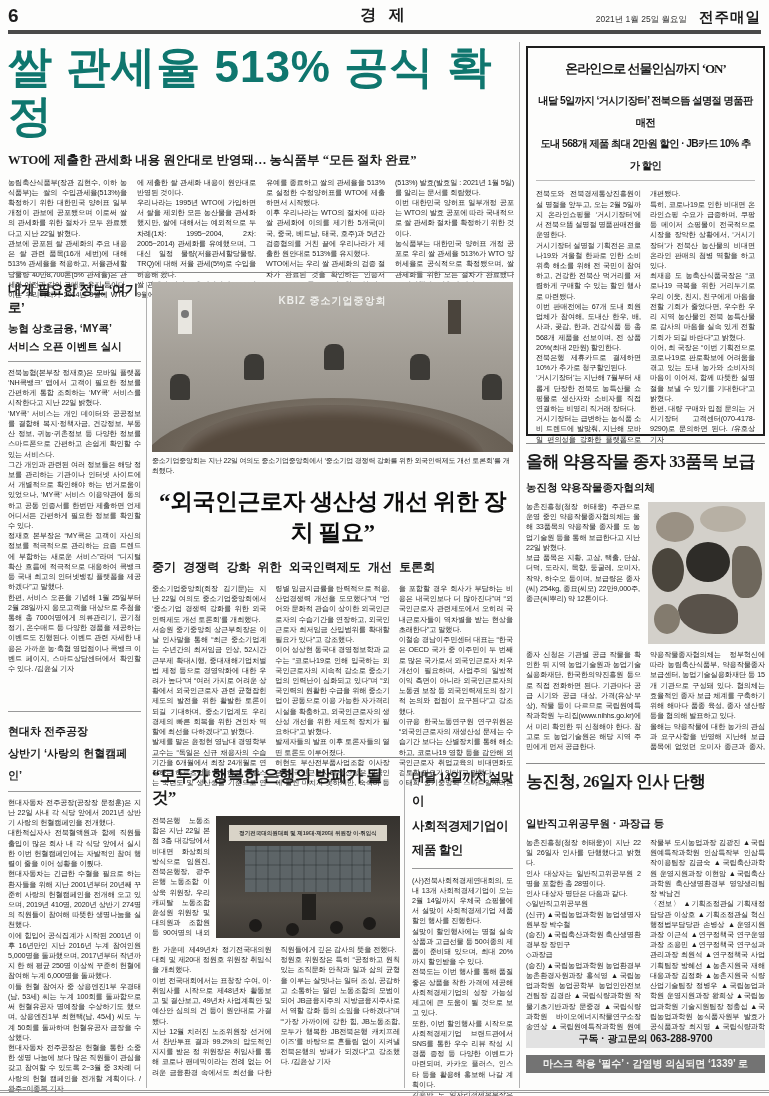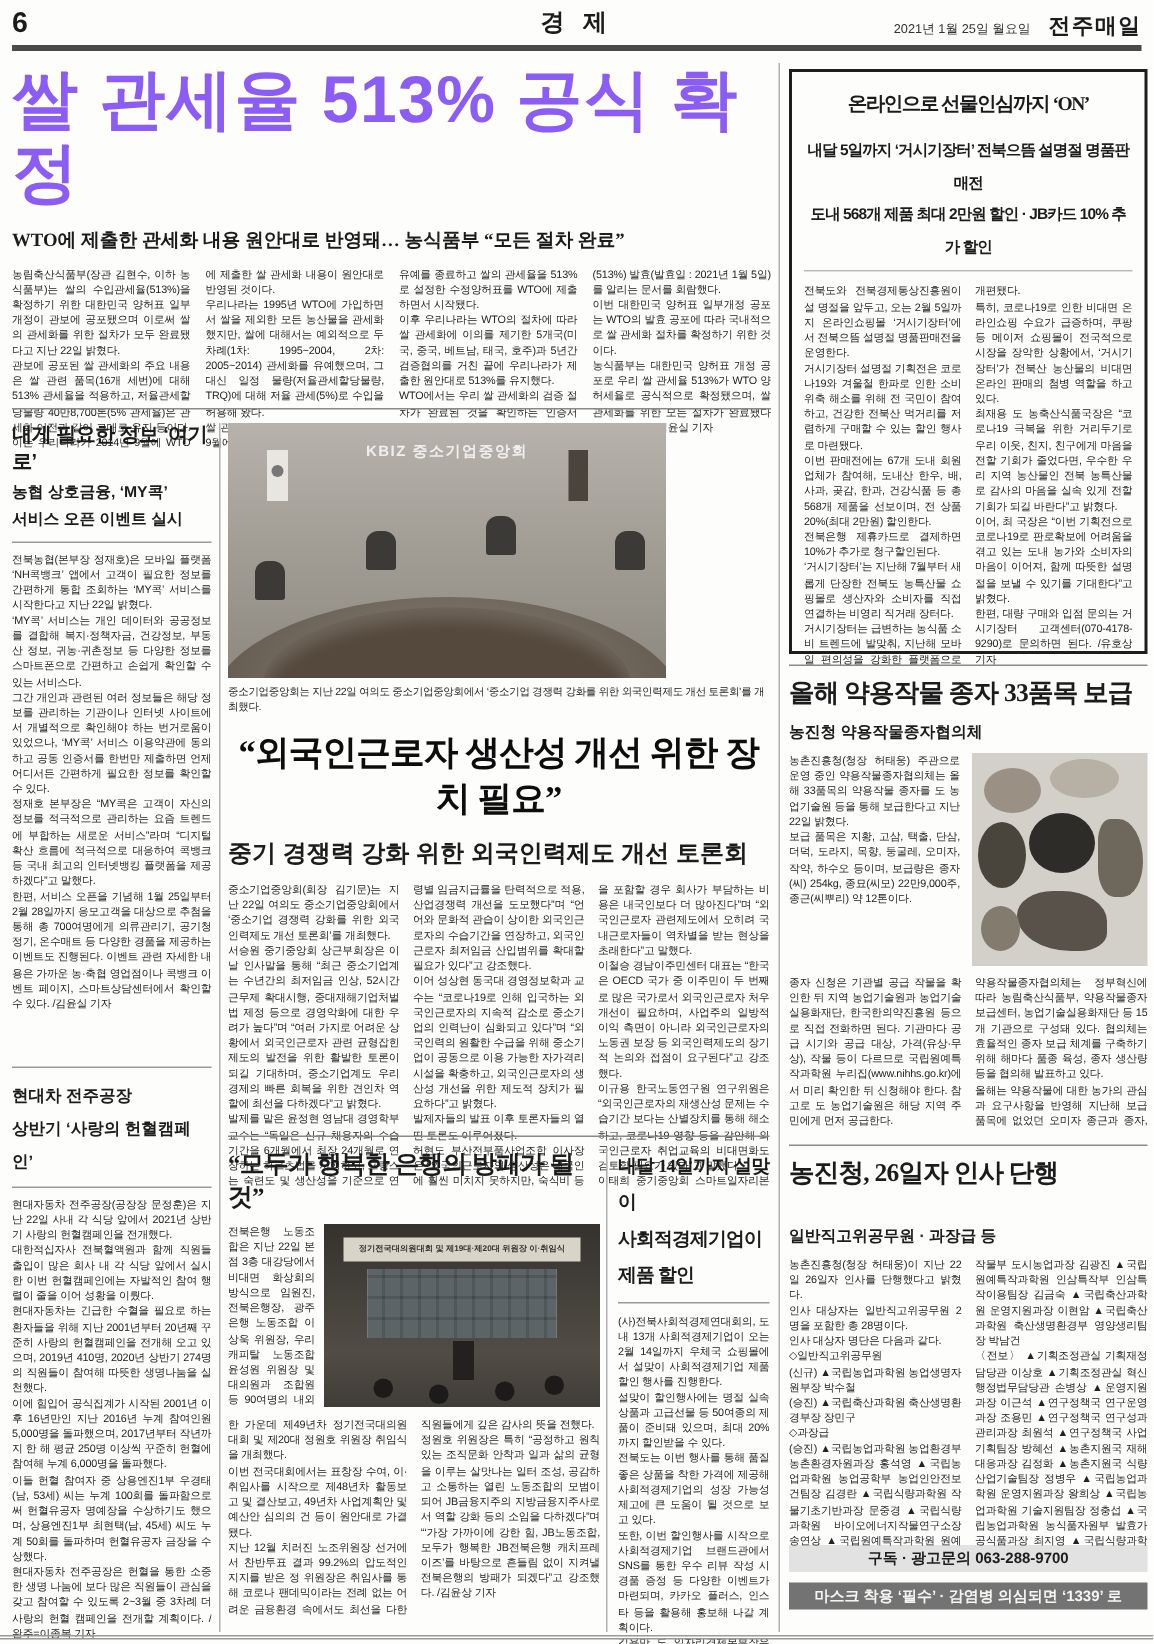--- a/index.html
+++ b/index.html
@@ -25,58 +25,58 @@
   .body { font-size:7.2px; line-height:1.42; text-align:justify; white-space:pre-line;
           letter-spacing:-0.1px; color:#222; overflow:hidden; }
   .cols-2 { column-count:2; column-gap:9px; }
   .cols-3 { column-count:3; column-gap:9px; }
   .cols-4 { column-count:4; column-gap:10px; }
   .rule  { border-top:1px solid #8a8a8a; }
   .vrule { border-left:1px solid #b0b0b0; width:0; }
 
   
   .lead { left:8px; top:42px; width:506px; }
-  .lead-hl { font-size:44px; font-weight:bold; letter-spacing:1px; line-height:1.12; color:#8b5cf6; }
+  .lead-hl { font-size:44px; font-weight:bold; letter-spacing:1px; line-height:1.12; color:#0f766e; }
   .lead-sub { margin-top:11px; font-size:12.5px; font-weight:bold; }
   .lead-body { margin-top:9px; height:132px; }
 
   .div-a { left:8px; top:272px; width:506px; }
 
   
   .sidebar { left:8px; top:281px; width:133px; }
   .sb-title { font-size:13.5px; font-weight:bold; letter-spacing:-0.5px; }
   .sb-sub { margin-top:2px; font-size:10.5px; font-weight:bold; line-height:1.75; white-space:pre-line; }
   .sb-rule { margin-top:5px; border-top:1px solid #999; }
   .sb-body { margin-top:6px; height:336px; }
   .sb-div { margin-top:7px; border-top:1px solid #999; }
   .sb2-title { margin-top:8px; font-size:11px; font-weight:bold; line-height:2.0; white-space:pre-line; }
   .sb2-body { margin-top:6px; height:322px; }
 
   .vr-left { left:146px; top:282px; height:806px; }
 
   
   .mid { left:152px; top:282px; width:361px; }
-  .photo-forum { position:relative; width:292px; height:170px; overflow:hidden;
+  .photo-forum { position:relative; width:361px; height:170px; overflow:hidden;
     background:linear-gradient(180deg,#b7b3ac 0%,#a39e96 45%,#8d8必80 100%);
     background:linear-gradient(180deg,#b7b3ac 0%,#a39e96 45%,#8d8880 100%); }
   .pf-label { position:absolute; top:12px; width:100%; text-align:center;
     font-size:10px; font-weight:bold; color:#efefec; letter-spacing:1px; }
   .pf-floor { position:absolute; bottom:-96px; left:-4%; width:108%; height:150px;
     background:radial-gradient(ellipse at 50% 40%, #8d857a 0%, #6b6257 60%, #564d42 100%);
     border-radius:50%; }
   .pf-table { position:absolute; bottom:-58px; left:8%; width:84%; height:105px;
     background:#55493d; border-radius:50%; box-shadow:inset 0 8px 10px rgba(255,255,255,.15); }
   .pf-flag { position:absolute; top:18px; left:26px; width:14px; height:34px; background:#e8e6e0; }
   .pf-flag::after { content:""; position:absolute; top:10px; left:3px; width:8px; height:8px;
     border-radius:50%; background:#777; }
   .pf-flag2 { position:absolute; top:18px; right:52px; width:13px; height:34px; background:#4a443c; }
   .pf-person { position:absolute; width:20px; height:26px; background:#3c3a36; border-radius:8px 8px 2px 2px; }
   .mid-cap { margin-top:4px; font-size:7px; color:#222; letter-spacing:-0.2px; }
   .mid-hl { margin-top:10px; font-size:23px; font-weight:bold; text-align:center; letter-spacing:-0.5px; color:#0d0d0d; }
-  .mid-sub { margin-top:11px; font-size:16px; font-weight:bold; }
+  .mid-sub { margin-top:11px; font-size:12px; font-weight:bold;font-family:Liberation Mono, monospace; }
   .mid-body { margin-top:8px; height:212px; }
 
   .div-b { left:152px; top:757px; width:361px; }
 
   
   .union { left:152px; top:765px; width:248px; }
   .un-hl { font-size:16.5px; font-weight:bold; letter-spacing:-0.5px; }
   .un-sub { margin-top:8px; font-size:10.5px; font-weight:bold; }
   .un-row { margin-top:7px; display:flex; gap:6px; }
   .un-lead { width:58px; height:122px; }

